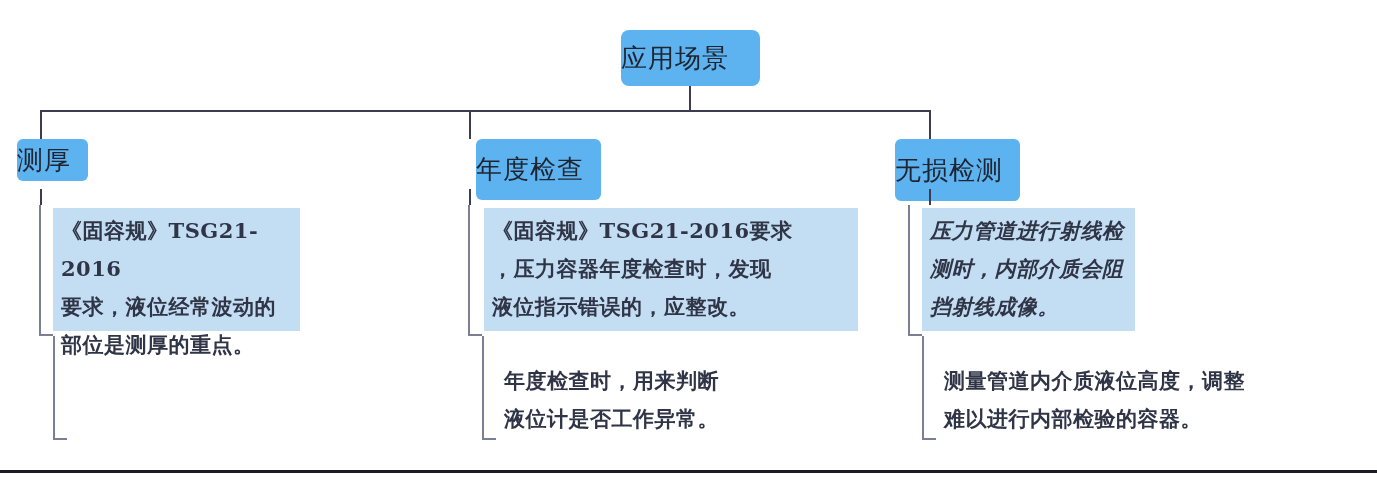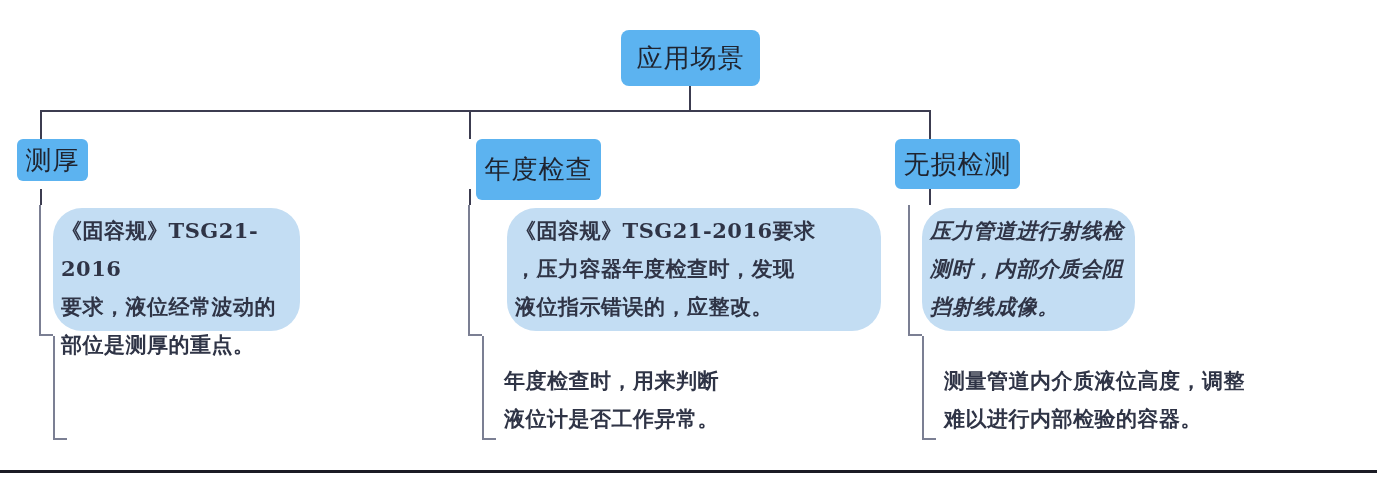--- a/index.html
+++ b/index.html
@@ -34,21 +34,21 @@
   }
 
   
   .node {
     position: absolute;
     background: #5cb3f0;
     border-radius: 6px;
     color: #1f2430;
     display: flex;
     align-items: center;
-    justify-content: center;
+    justify-content: flex-start;
     font-size: 26px;
     letter-spacing: 1px;
     line-height: 1;
     font-family: "Liberation Sans", sans-serif;
     white-space: nowrap;
   }
   .node.root {
     border-radius: 8px;
   }
 
@@ -60,21 +60,20 @@
     font-size: 21px;
     line-height: 38px;
     color: #2f3446;
     letter-spacing: 0.5px;
     white-space: pre-line;
     box-sizing: border-box;
   }
   .textblock.hl {
     background: #c3ddf3;
     padding: 4px 6px 20px 8px;
-    border-radius: 29px;
   }
   .textblock.plain {
     padding: 4px 6px 4px 8px;
   }
 
   
   #page-rule {
     position: absolute;
     left: 0;
     width: 1377px;
@@ -108,30 +107,30 @@
 
   <div class="bracket" style="left:53px; top:336px; width:14px; height:104px;"></div>
 
   <div class="line line-v" style="left:469px; top:110px; height:29px;"></div>
   <div class="node" style="left:476px; top:139px; width:125px; height:61px;font-family:Liberation Serif, serif;">
     <span>年度检查</span>
   </div>
   <div class="line line-v" style="left:469px; top:189px; height:16px;"></div>
 
   <div class="bracket" style="left:468px; top:205px; width:14px; height:131px;"></div>
-  <div class="textblock hl" style="left:507px; top:208px; width:374px; height:123px;">《固容规》TSG21-2016要求
+  <div class="textblock hl" style="left:484px; top:208px; width:374px; height:123px;">《固容规》TSG21-2016要求
 ，压力容器年度检查时，发现
 液位指示错误的，应整改。</div>
 
   <div class="bracket" style="left:482px; top:336px; width:14px; height:104px;"></div>
   <div class="textblock plain" style="left:496px; top:358px; width:320px; height:82px;">年度检查时，用来判断
 液位计是否工作异常。</div>
 
   <div class="line line-v" style="left:929px; top:110px; height:29px;"></div>
-  <div class="node" style="left:895px; top:139px; width:125px; height:50px;">
+  <div class="node" style="left:895px; top:139px; width:125px; height:62px;">
     <span>无损检测</span>
   </div>
   <div class="line line-v" style="left:929px; top:189px; height:16px;"></div>
 
   <div class="bracket" style="left:908px; top:205px; width:14px; height:131px;"></div>
   <div class="textblock hl" style="left:922px; top:208px; width:213px; height:123px;font-style:italic;">压力管道进行射线检
 测时，内部介质会阻
 挡射线成像。</div>
 
   <div class="bracket" style="left:922px; top:336px; width:14px; height:104px;"></div>

